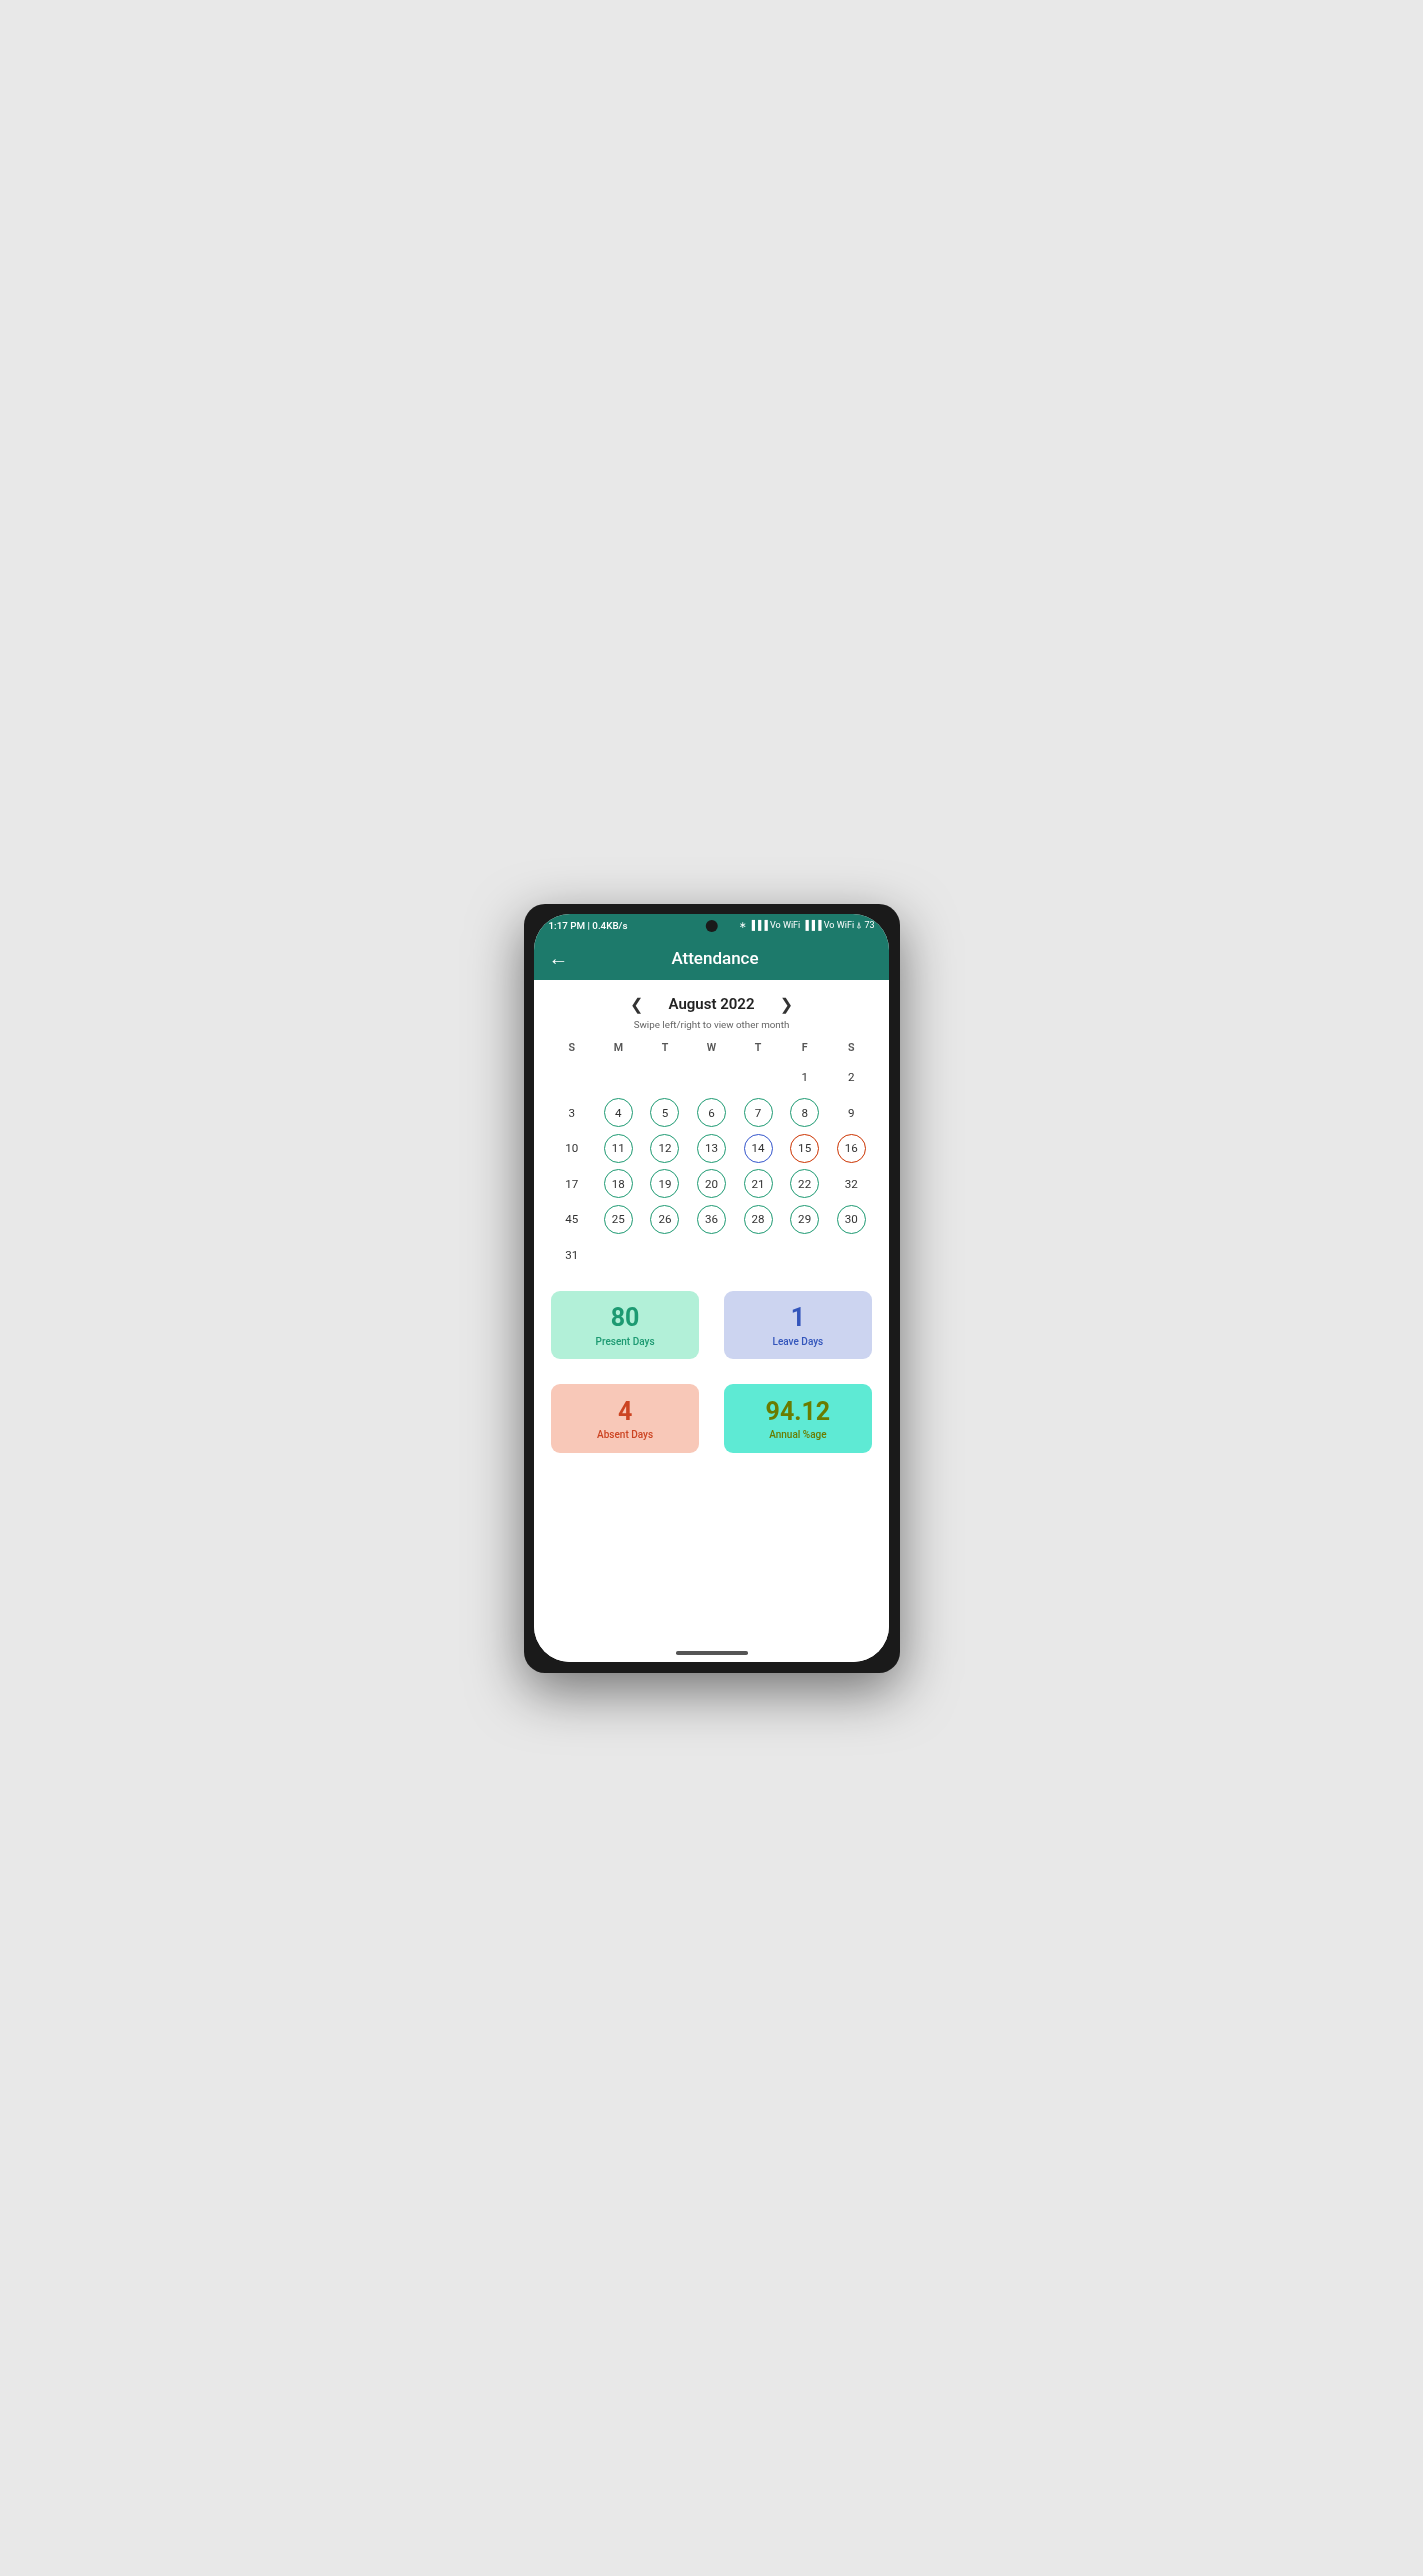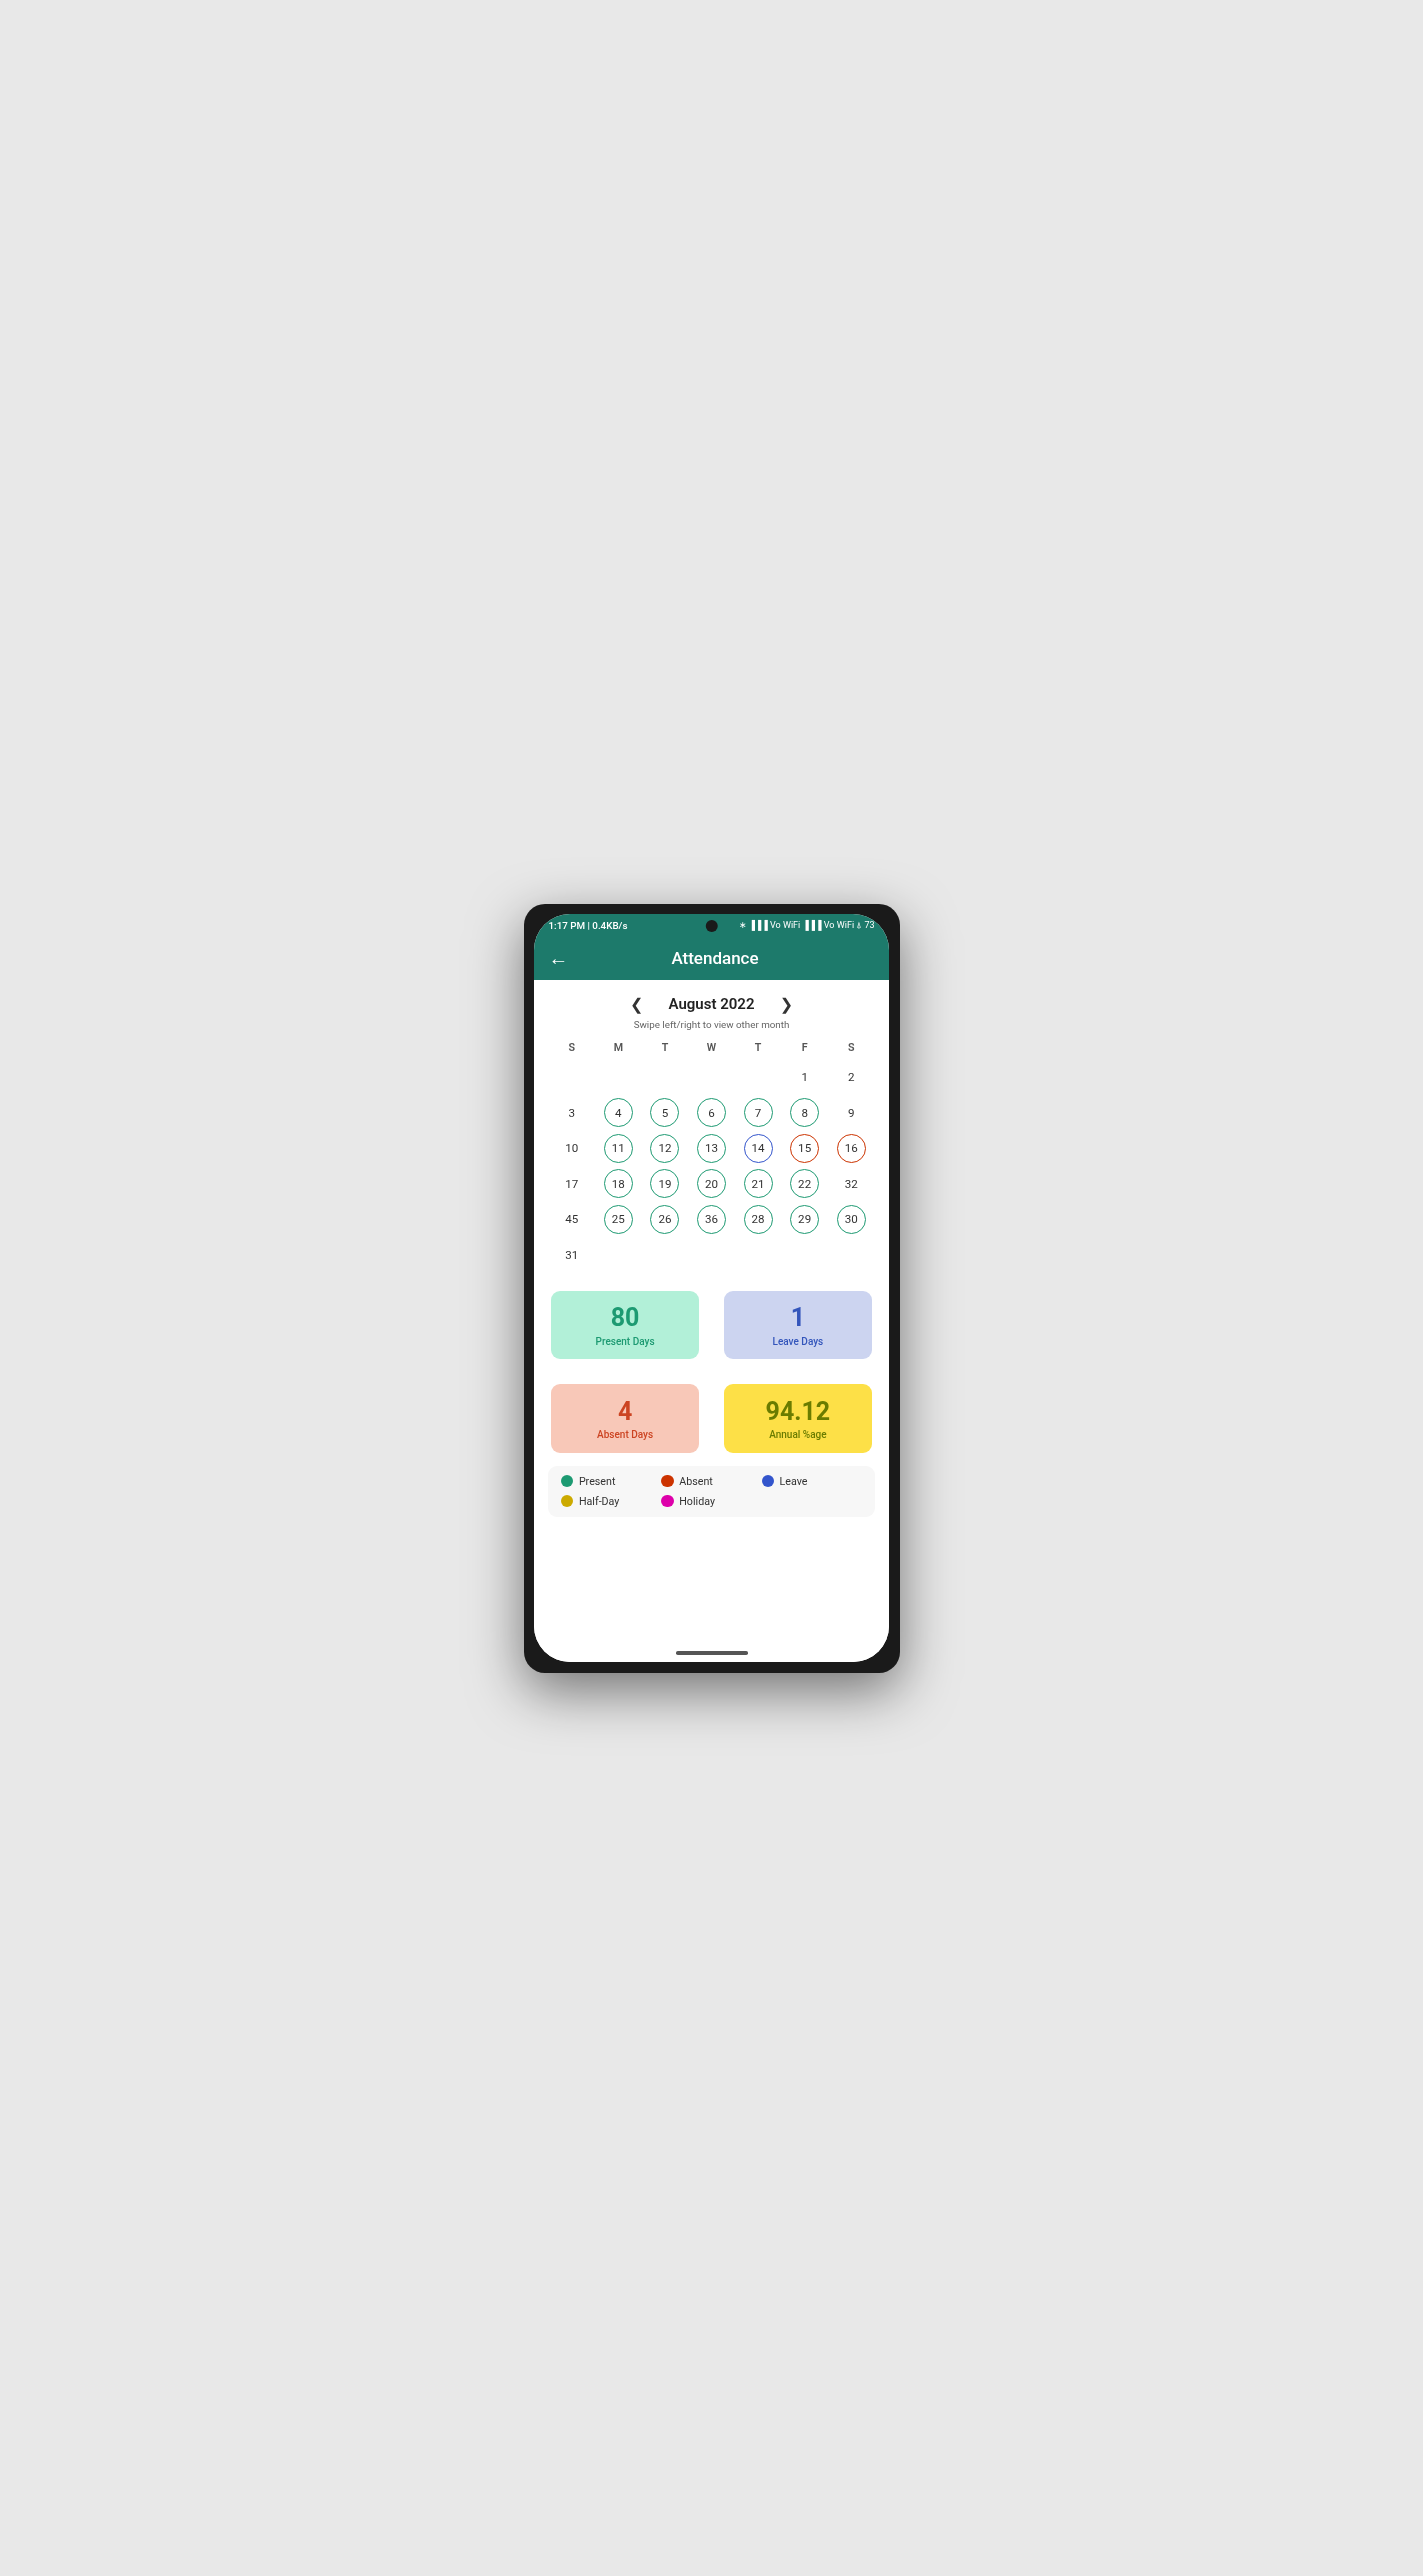--- a/index.html
+++ b/index.html
@@ -168,21 +168,21 @@
       padding: 9px 17px;
     }
     .stat-card {
       border-radius: 9px;
       padding: 12.5px 9px;
       text-align: center;
     }
     .stat-card.present-card { background: #b2f0d8; }
     .stat-card.leave-card { background: #ccd4f0; }
     .stat-card.absent-card { background: #f8c8b8; }
-    .stat-card.annual-card { background: #fde047; }
+    .stat-card.annual-card { background: #5eead4; }
     .stat-number {
       font-size: 25px;
       font-weight: 700;
       margin-bottom: 3.6px;
     }
     .stat-label {
       font-size: 10px;
       font-weight: 500;
     }
     .present-card .stat-number { color: #1d9a72; }
@@ -411,42 +411,20 @@
         <div class="stat-card absent-card">
           <div class="stat-number">4</div>
           <div class="stat-label">Absent Days</div>
         </div>
         <div class="stat-card annual-card">
           <div class="stat-number">94.12</div>
           <div class="stat-label">Annual %age</div>
         </div>
       </div>
 
-      <div class="legend-section">
-        <div class="legend-item">
-          <div class="legend-dot dot-present"></div>
-          <span>Present</span>
-        </div>
-        <div class="legend-item">
-          <div class="legend-dot dot-absent"></div>
-          <span>Absent</span>
-        </div>
-        <div class="legend-item">
-          <div class="legend-dot dot-leave"></div>
-          <span>Leave</span>
-        </div>
-        <div class="legend-item">
-          <div class="legend-dot dot-halfday"></div>
-          <span>Half-Day</span>
-        </div>
-        <div class="legend-item">
-          <div class="legend-dot dot-holiday"></div>
-          <span>Holiday</span>
-        </div>
-      </div>
 
     </div>
 
     <div class="home-bar">
       <div class="home-indicator"></div>
     </div>
 
   </div>
 </div>
 

